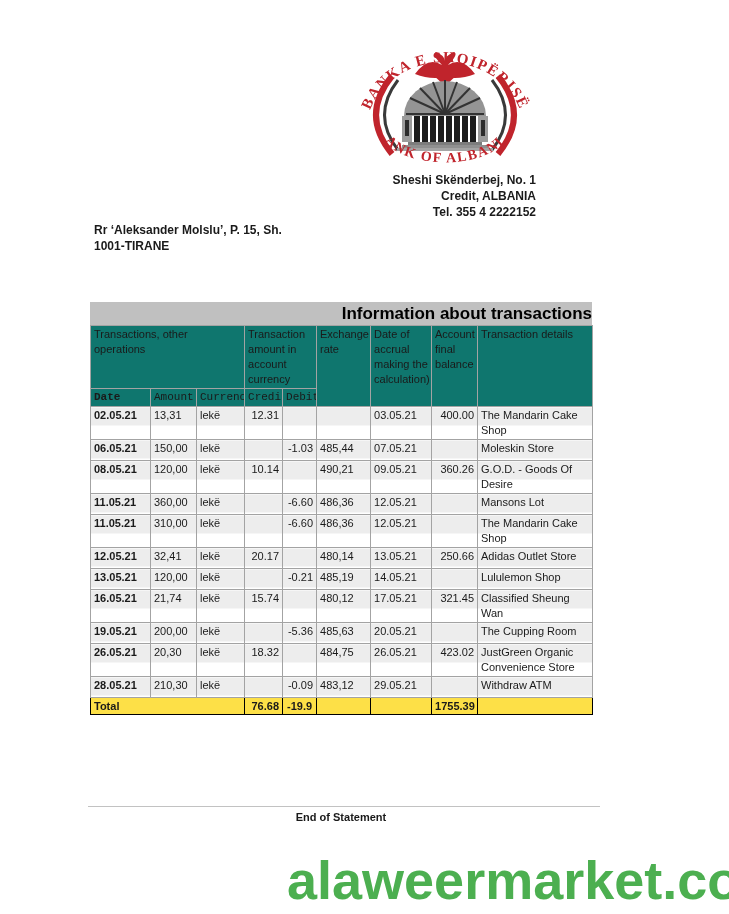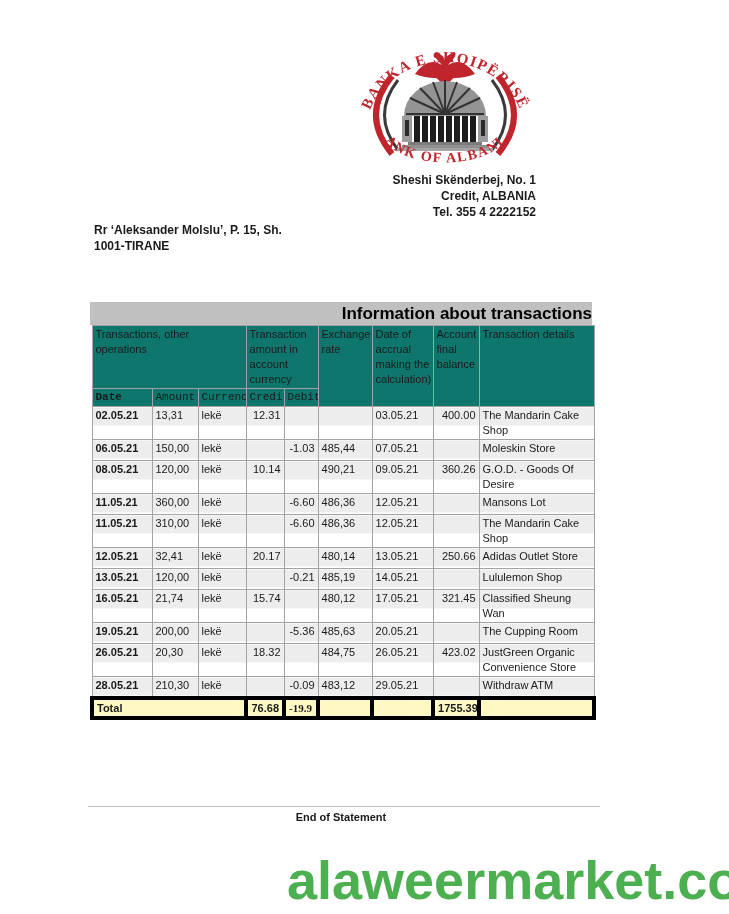--- a/index.html
+++ b/index.html
@@ -33,25 +33,25 @@
   }
   thead th { background: #0f766e; }
   th.group-ops { font-weight: bold; }
   tr.subhead th { height: 17px; font-family: Liberation Mono, monospace; }
   tr.subhead th.h-date { font-weight: bold; }
   tbody tr { height: 21px; }
   tbody td { background: linear-gradient(to bottom, #ededed 0, #ededed 18px, #ffffff 18px); }
   tbody td.c-date { font-weight: bold; }
   tbody td.c-credit, tbody td.c-debit, tbody td.c-balance { text-align: right; }
   tr.total-row td {
-    background: #fef9c3; font-weight: bold; height: 16px;
-    border: 4px solid #000000; line-height: 14px;
+    background: #fde047; font-weight: bold; height: 16px;
+    border: 1px solid #000000; line-height: 14px;
   }
   tr.total-row td.t-credit, tr.total-row td.t-debit-val { text-align: right; }
-  tr.total-row td.t-debit-val { text-align: left; font-family: Liberation Serif, serif; }
+  tr.total-row td.t-debit-val { text-align: center; }
   tr.total-row td.t-balance { text-align: right; }
 
   
   .end-rule { position: absolute; left: 88px; top: 806px; width: 512px; border-top: 1px solid #c2c2c2; }
   .end-statement {
     position: absolute; left: 90px; top: 811px; width: 502px;
     text-align: center; font-weight: bold; font-size: 11px; color:#1a1a1a;
   }
   .watermark {
     position: absolute; left: 287px; top: 849px;

